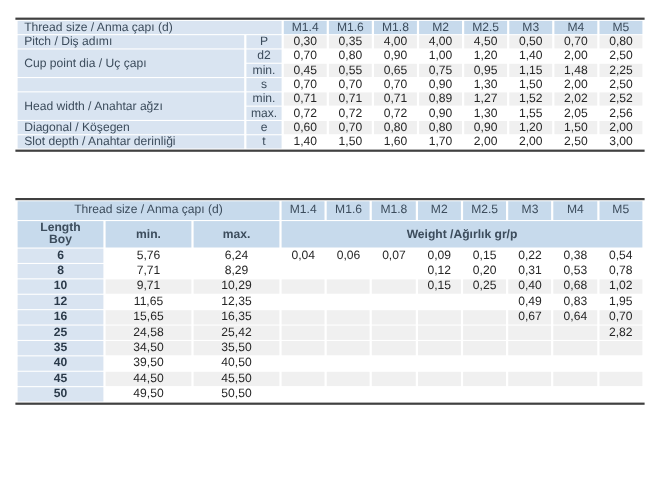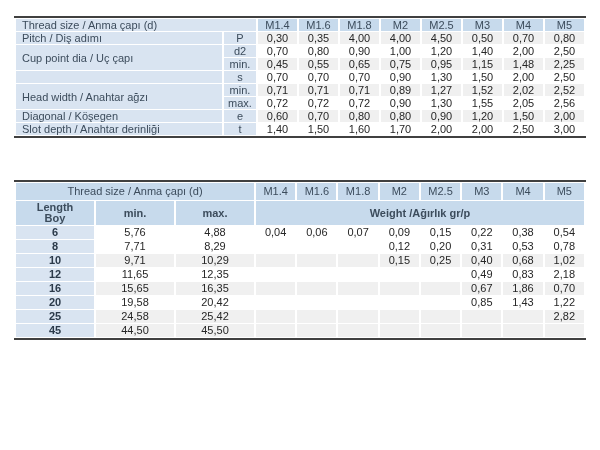--- a/index.html
+++ b/index.html
@@ -179,21 +179,21 @@
             <div>Length</div>
             <div>Boy</div>
           </td>
           <td class="hdr sub">min.</td>
           <td class="hdr sub">max.</td>
           <td class="hdr sub subw" colspan="8">Weight /Ağırlık gr/p</td>
         </tr>
         <tr>
           <td class="len">6</td>
           <td>5,76</td>
-          <td>4,88</td>
+          <td>6,24</td>
           <td>0,04</td>
           <td>0,06</td>
           <td>0,07</td>
           <td>0,09</td>
           <td>0,15</td>
           <td>0,22</td>
           <td>0,38</td>
           <td>0,54</td>
         </tr>
         <tr>
@@ -226,69 +226,95 @@
           <td class="len">12</td>
           <td>11,65</td>
           <td>12,35</td>
           <td></td>
           <td></td>
           <td></td>
           <td></td>
           <td></td>
           <td>0,49</td>
           <td>0,83</td>
-          <td>2,18</td>
+          <td>1,95</td>
         </tr>
         <tr>
           <td class="len">16</td>
           <td class="stripe">15,65</td>
           <td class="stripe">16,35</td>
           <td class="stripe"></td>
           <td class="stripe"></td>
           <td class="stripe"></td>
           <td class="stripe"></td>
           <td class="stripe"></td>
           <td class="stripe">0,67</td>
-          <td class="stripe">1,86</td>
+          <td class="stripe">0,64</td>
           <td class="stripe">0,70</td>
-        </tr>
-        <tr>
-          <td class="len">20</td>
-          <td>19,58</td>
-          <td>20,42</td>
-          <td></td>
-          <td></td>
-          <td></td>
-          <td></td>
-          <td></td>
-          <td>0,85</td>
-          <td>1,43</td>
-          <td>1,22</td>
         </tr>
         <tr>
           <td class="len">25</td>
           <td class="stripe">24,58</td>
           <td class="stripe">25,42</td>
           <td class="stripe"></td>
           <td class="stripe"></td>
           <td class="stripe"></td>
           <td class="stripe"></td>
           <td class="stripe"></td>
           <td class="stripe"></td>
           <td class="stripe"></td>
           <td class="stripe">2,82</td>
         </tr>
         <tr>
+          <td class="len">35</td>
+          <td class="stripe">34,50</td>
+          <td class="stripe">35,50</td>
+          <td class="stripe"></td>
+          <td class="stripe"></td>
+          <td class="stripe"></td>
+          <td class="stripe"></td>
+          <td class="stripe"></td>
+          <td class="stripe"></td>
+          <td class="stripe"></td>
+          <td class="stripe"></td>
+        </tr>
+        <tr>
+          <td class="len">40</td>
+          <td>39,50</td>
+          <td>40,50</td>
+          <td></td>
+          <td></td>
+          <td></td>
+          <td></td>
+          <td></td>
+          <td></td>
+          <td></td>
+          <td></td>
+        </tr>
+        <tr>
           <td class="len">45</td>
           <td class="stripe">44,50</td>
           <td class="stripe">45,50</td>
           <td class="stripe"></td>
           <td class="stripe"></td>
           <td class="stripe"></td>
           <td class="stripe"></td>
           <td class="stripe"></td>
           <td class="stripe"></td>
           <td class="stripe"></td>
           <td class="stripe"></td>
+        </tr>
+        <tr>
+          <td class="len">50</td>
+          <td>49,50</td>
+          <td>50,50</td>
+          <td></td>
+          <td></td>
+          <td></td>
+          <td></td>
+          <td></td>
+          <td></td>
+          <td></td>
+          <td></td>
         </tr>
       </tbody>
   </table>
 </div>
 
 </body></html>

